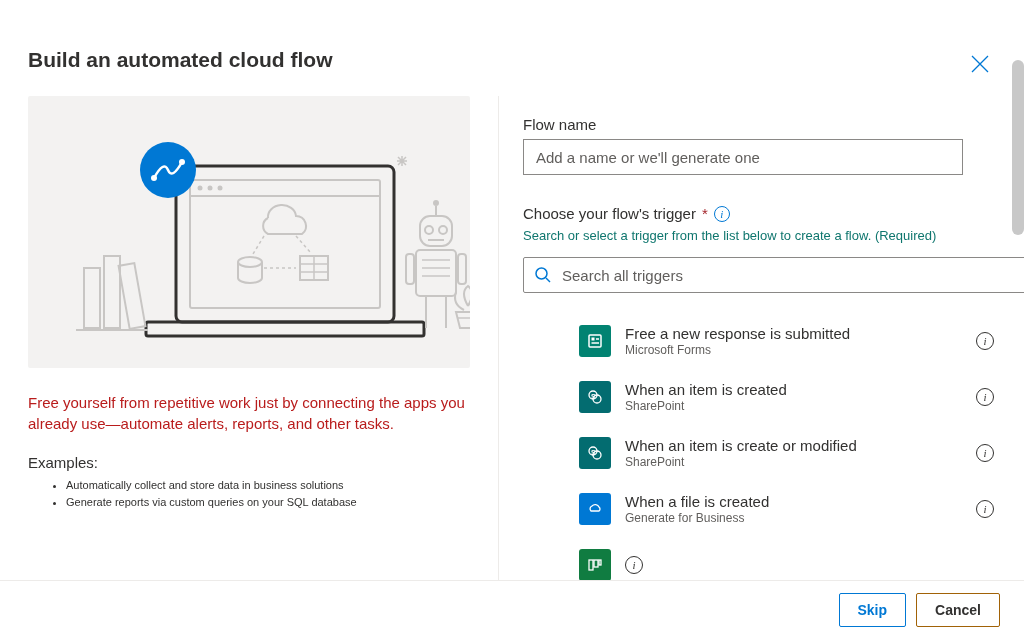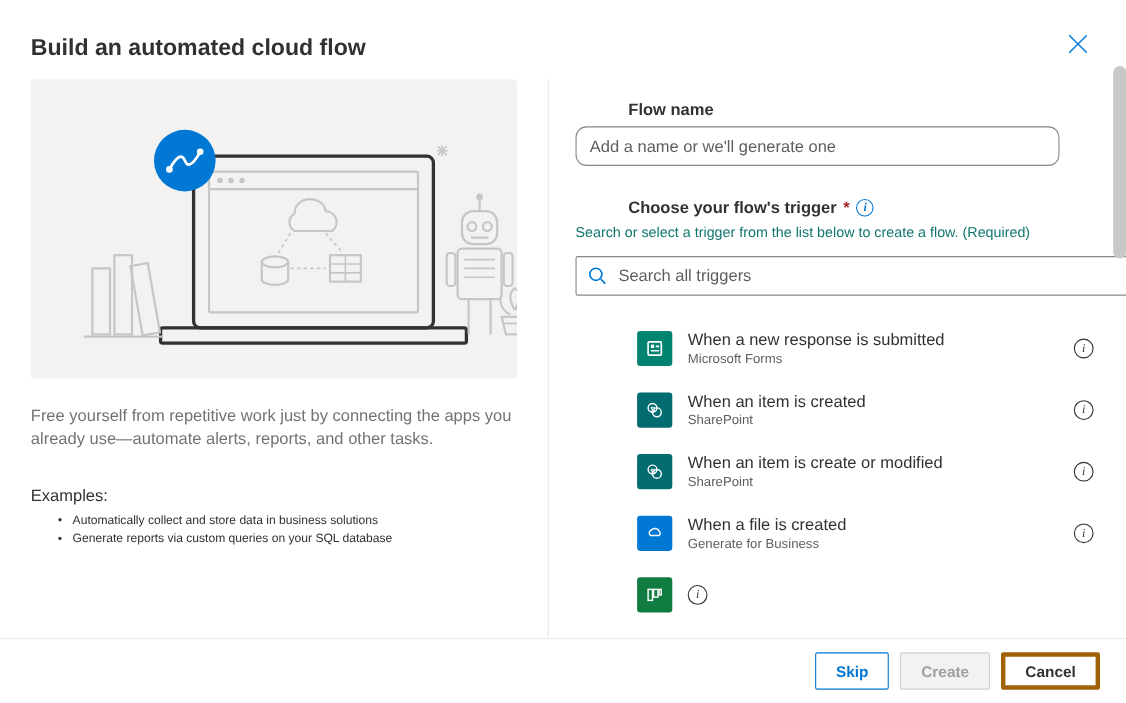--- a/index.html
+++ b/index.html
@@ -13,22 +13,23 @@
     }
     .dialog {
       width: 100%;
       height: 100%;
       display: flex;
       flex-direction: column;
     }
     .header {
       display: flex;
       justify-content: space-between;
-      align-items: flex-end;
+      align-items: flex-start;
       padding: 24px 28px 16px 28px;
+      margin-top: 24px;
     }
     .header h1 {
       font-size: 21px;
       font-weight: 600;
       color: #323130;
     }
     .close-btn {
       width: 32px;
       height: 32px;
       display: flex;
@@ -71,44 +72,43 @@
       right: 0;
       top: 60px;
       width: 12px;
       height: 175px;
       background: #c8c8c8;
       border-radius: 6px;
     }
     .desc-text {
       font-size: 15px;
       line-height: 1.4;
-      color: #737373;
-      margin-bottom: 32px;
+      color: #b91c1c;
+      margin-bottom: 20px;
     }
     .examples-label {
       font-size: 15px;
       color: #323130;
       margin-bottom: 6px;
     }
     .examples-list {
       padding-left: 38px;
       font-size: 11px;
       line-height: 1.5;
       color: #323130;
     }
     .field-label {
       font-size: 15px;
-      font-weight: 700;
+      font-weight: 400;
       color: #323130;
       margin-top: 20px;
       margin-bottom: 6px;
       display: flex;
-      align-items: flex-start;
+      align-items: flex-end;
       gap: 6px;
-      margin-left: 48px;
     }
     .required-star { color: #a4262c; }
     .info-circle {
       width: 16px;
       height: 16px;
       border: 1.5px solid #0078d4;
       border-radius: 50%;
       color: #0078d4;
       font-size: 11px;
       display: inline-flex;
@@ -119,21 +119,21 @@
     }
     .field-sublabel {
       font-size: 13px;
       color: #0f766e;
       margin-bottom: 14px;
     }
     .text-input {
       width: 440px;
       height: 36px;
       border: 1px solid #8a8886;
-      border-radius: 10px;
+      border-radius: 0;
       padding: 0 12px;
       font-size: 15px;
       color: #323130;
       margin-bottom: 10px;
     }
     .text-input::placeholder { color: #605e5c; }
     .search-wrapper {
       width: 526px;
       height: 36px;
       border: 1px solid #8a8886;
@@ -222,21 +222,21 @@
       border: 1px solid #0078d4;
       background: #fff;
       color: #0078d4;
     }
     .btn-create {
       border: 1px solid #d2d0ce;
       background: #f3f2f1;
       color: #a19f9d;
     }
     .btn-cancel {
-      border: 4px solid #a16207;
+      border: 1px solid #a16207;
       background: #fff;
       color: #323130;
     }
   </style>
 </head>
 <body>
 
 <div class="dialog">
 
   <div class="header">
@@ -343,21 +343,21 @@
         <div class="trigger-item">
           <div class="trigger-icon" style="background:#028372">
             <svg width="18" height="18" viewBox="0 0 18 18">
                 <rect x="3" y="3" width="12" height="12" rx="1" fill="none" stroke="#fff" stroke-width="1.5"></rect>
                 <rect x="5.5" y="5.5" width="3" height="3" fill="#fff"></rect>
                 <line x1="10" y1="7" x2="13" y2="7" stroke="#fff" stroke-width="1.5"></line>
                 <line x1="5.5" y1="11" x2="13" y2="11" stroke="#fff" stroke-width="1.5"></line>
               </svg>
           </div>
           <div class="trigger-text">
-            <div class="trigger-title">When a new response is submitted</div>
+            <div class="trigger-title">Free a new response is submitted</div>
             <div class="trigger-connector">Microsoft Forms</div>
           </div>
           <div class="trigger-info">i</div>
         </div>
 
         <div class="trigger-item">
           <div class="trigger-icon" style="background:#036c70">
             <svg width="18" height="18" viewBox="0 0 18 18">
                 <circle cx="7" cy="7" r="4" fill="none" stroke="#fff" stroke-width="1.3"></circle>
                 <circle cx="11" cy="11" r="4" fill="none" stroke="#fff" stroke-width="1.3"></circle>
@@ -411,17 +411,16 @@
         </div>
 
       </div>
     </div>
 
     <div class="scrollbar-fake"></div>
   </div>
 
   <div class="footer">
     <button class="btn btn-skip">Skip</button>
-    <button class="btn btn-create">Create</button>
     <button class="btn btn-cancel">Cancel</button>
   </div>
 
 </div>
 
 </body></html>

